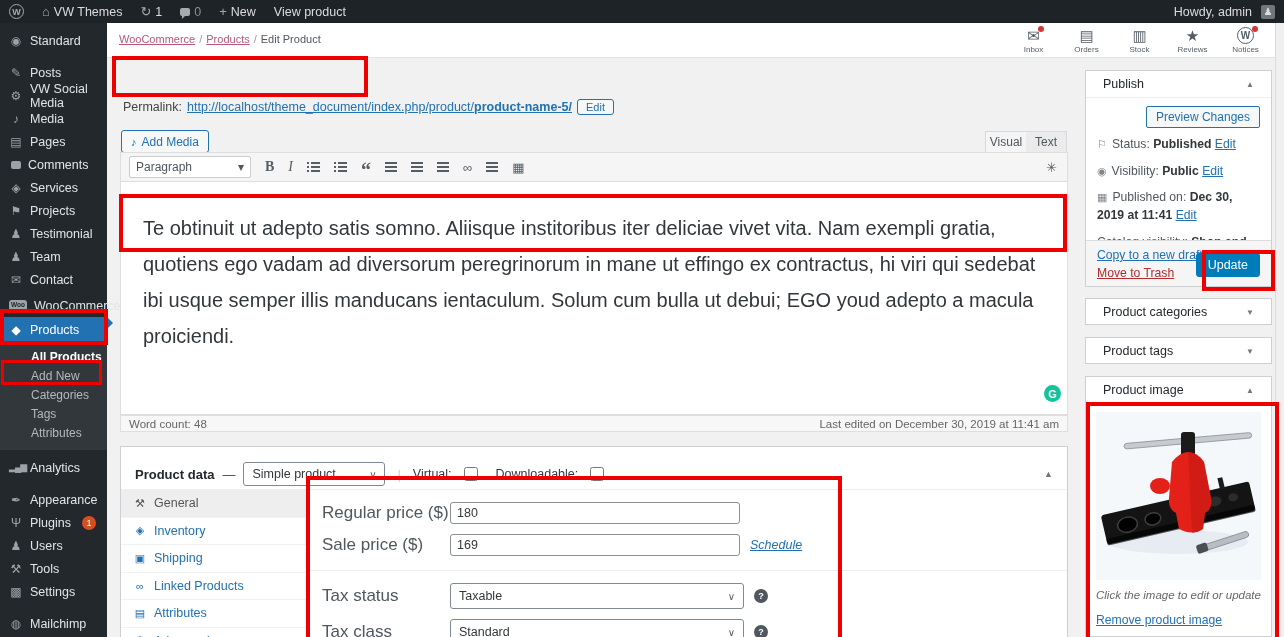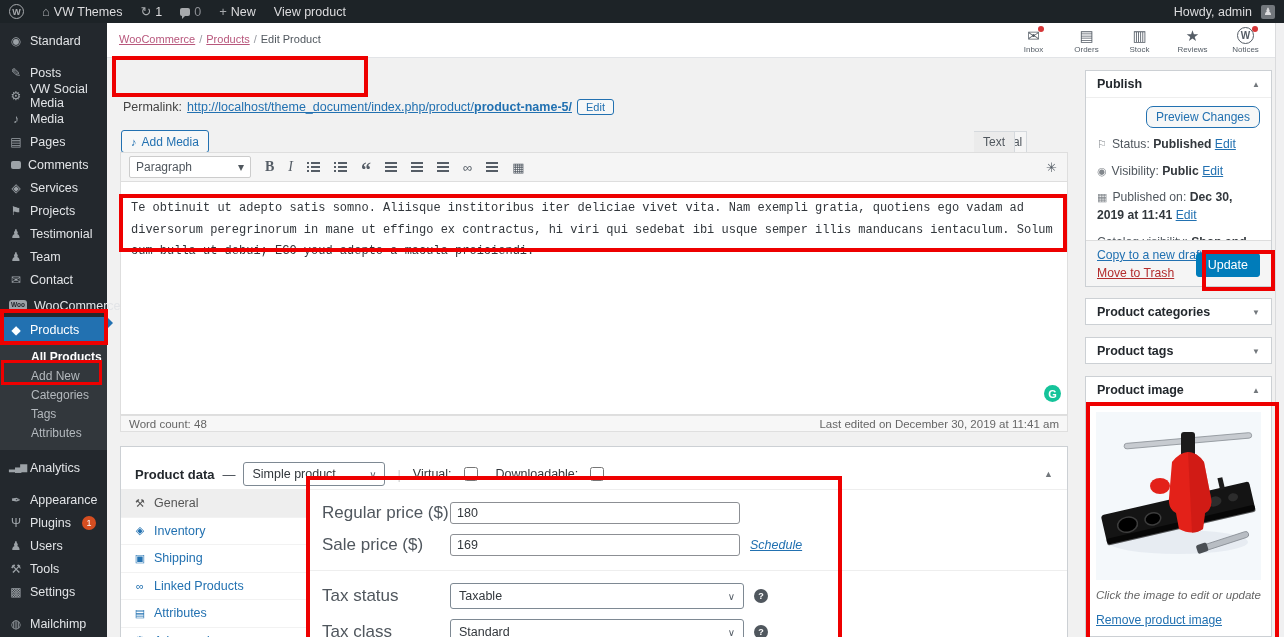--- a/index.html
+++ b/index.html
@@ -57,35 +57,35 @@
   .permalink a{color:#2271b1;}
   .btn-sm{display:inline-block;border:1px solid #2271b1;color:#2271b1;background:#f6f7f7;border-radius:3px;
           font-size:11px;padding:1px 8px;text-decoration:none;cursor:pointer;}
   
   .addmedia{position:absolute;left:121px;top:130px;height:21px;display:flex;align-items:center;gap:5px;
             border:1px solid #2271b1;color:#2271b1;background:#f6f7f7;border-radius:3px;font-size:12px;padding:0 9px;cursor:pointer;}
   .addmedia .mic{font-size:11px;}
   .edtab{position:absolute;top:131px;height:21px;width:40px;text-align:center;line-height:21px;font-size:12px;
          border:1px solid #d5d9dd;border-bottom:none;color:#50575e;cursor:pointer;}
   .edtab.visual{left:985px;background:#f5f5f5;}
-  .edtab.text{left:974px;background:#ebebeb;border-left:none;}
+  .edtab.text{left:1026px;background:#ebebeb;border-left:none;}
   .toolbar{position:absolute;left:120px;top:152px;width:948px;height:30px;background:#f5f5f5;border:1px solid #dedede;
            display:flex;align-items:center;gap:14px;padding-left:8px;box-sizing:border-box;}
   .psel{width:108px;height:20px;background:#fff;border:1px solid #ccc;border-radius:2px;display:flex;align-items:center;
         justify-content:space-between;padding:0 6px;font-size:12px;color:#50575e;cursor:pointer;}
   .tbico{color:#555d66;font-size:13px;line-height:1;cursor:pointer;display:flex;align-items:center;}
   .tbico.b{font-weight:bold;font-family:"Liberation Serif",serif;font-size:14px;}
   .tbico.i{font-style:italic;font-family:"Liberation Serif",serif;font-size:14px;}
   .bars{width:12px;height:2px;background:#555d66;box-shadow:0 4px 0 #555d66,0 8px 0 #555d66;margin-bottom:8px;}
   .bars.ul{width:9px;margin-left:4px;position:relative;}
   .bars.ul::before{content:"";position:absolute;left:-4px;top:0;width:2px;height:2px;background:#555d66;box-shadow:0 4px 0 #555d66,0 8px 0 #555d66;}
   .tbico.quote{font-family:"Liberation Serif",serif;font-size:20px;font-weight:bold;margin-top:6px;}
   .tb-right{margin-left:auto;margin-right:10px;font-size:13px;color:#555d66;cursor:pointer;}
   .edcontent{position:absolute;left:120px;top:182px;width:948px;height:233px;background:#fff;border:1px solid #dedede;border-top:none;box-sizing:border-box;}
-  .edcontent p{margin:4px;padding:12px 6px 0 6px;font-family:Liberation Mono, monospace;font-size:12px;line-height:1.8;color:#32373c;}
+  .edcontent p{margin:16px;padding:12px 6px 0 6px;font-family:Liberation Sans, sans-serif;font-size:20px;line-height:1.8;color:#32373c;}
   .grammarly{position:absolute;left:1044px;top:385px;width:17px;height:17px;border-radius:50%;background:#15c39a;color:#fff;
              display:flex;align-items:center;justify-content:center;font-size:11px;font-weight:bold;cursor:pointer;}
   .statusbar{position:absolute;left:120px;top:415px;width:948px;height:17px;background:#f7f7f7;border:1px solid #dfdfdf;
              box-sizing:border-box;display:flex;align-items:center;justify-content:space-between;padding:0 8px;font-size:11.5px;color:#666;}
   
   .pdpanel{position:absolute;left:120px;top:446px;width:948px;height:200px;background:#fff;border:1px solid #ccd0d4;box-sizing:border-box;}
   .pdhead{height:30px;border-bottom:1px solid #eee;display:flex;align-items:center;gap:8px;padding-left:14px;margin-top:12px;}
   .pdtitle{font-weight:bold;color:#23282d;}
   .selbox{height:22px;background:#fff;border:1px solid #7e8993;border-radius:3px;display:flex;align-items:center;
           justify-content:space-between;padding:0 8px;font-size:12.5px;color:#32373c;cursor:pointer;}
@@ -105,28 +105,28 @@
   .frow{display:flex;align-items:center;margin:0 0 10px 0;}
   .flabel{width:128px;padding-left:15px;font-size:17px;color:#50575e;flex:none;}
   .finput{width:276px;height:20px;border:1px solid #8c8f94;border-radius:3px;padding:0 6px;font-size:12.5px;color:#32373c;font-family:"Liberation Sans",sans-serif;}
   .fsel{width:276px;height:24px;}
   .schedule{margin-left:10px;font-style:italic;color:#2271b1;font-size:12.5px;}
   .fdiv{border-top:1px solid #eee;margin:14px 0 12px 0;}
   .help{width:14px;height:14px;border-radius:50%;background:#50575e;color:#fff;display:inline-flex;align-items:center;
         justify-content:center;font-size:9px;font-weight:bold;margin-left:10px;cursor:pointer;}
   
   .panel{position:absolute;left:1085px;width:187px;background:#fff;border:1px solid #ccd0d4;box-sizing:border-box;}
-  .phead{height:26px;display:flex;align-items:center;justify-content:space-between;padding:0 11px;
-         font-weight:bold;font-size:12.5px;color:#23282d;cursor:pointer;}
+  .phead{height:26px;display:flex;align-items:center;justify-content:space-between;padding:0 17px;
+         font-weight:normal;font-size:12.5px;color:#23282d;cursor:pointer;}
   .ptog{color:#72777c;font-size:8px;}
   .publish{top:70px;height:217px;}
   .publish .phead{border-bottom:1px solid #eee;}
   .pbody{padding:8px 11px 0 11px;font-size:12.2px;color:#50575e;}
   .prevbtn{float:right;height:20px;line-height:20px;padding:0 9px;border:1px solid #2271b1;color:#2271b1;background:#f6f7f7;
-           border-radius:7px;font-size:12px;cursor:pointer;margin-bottom:8px;}
+           border-radius:2px;font-size:12px;cursor:pointer;margin-bottom:8px;}
   .prow{clear:both;margin-bottom:9px;line-height:1.45;}
   .prow .pic{color:#82878c;margin-right:5px;font-size:11px;}
   .prow b{color:#32373c;}
   .prow a{color:#2271b1;}
   .pfoot{position:absolute;left:0;bottom:0;width:100%;background:#f5f5f5;border-top:1px solid #ddd;box-sizing:border-box;
          padding:7px 11px;height:46px;}
   .pfoot a{display:block;font-size:12.2px;margin-bottom:4px;}
   .copydraft{color:#2271b1;}
   .trash{color:#b32d2e;}
   .updatebtn{position:absolute;right:11px;top:12px;background:#007cba;color:#fff;border:1px solid #007cba;border-radius:3px;

